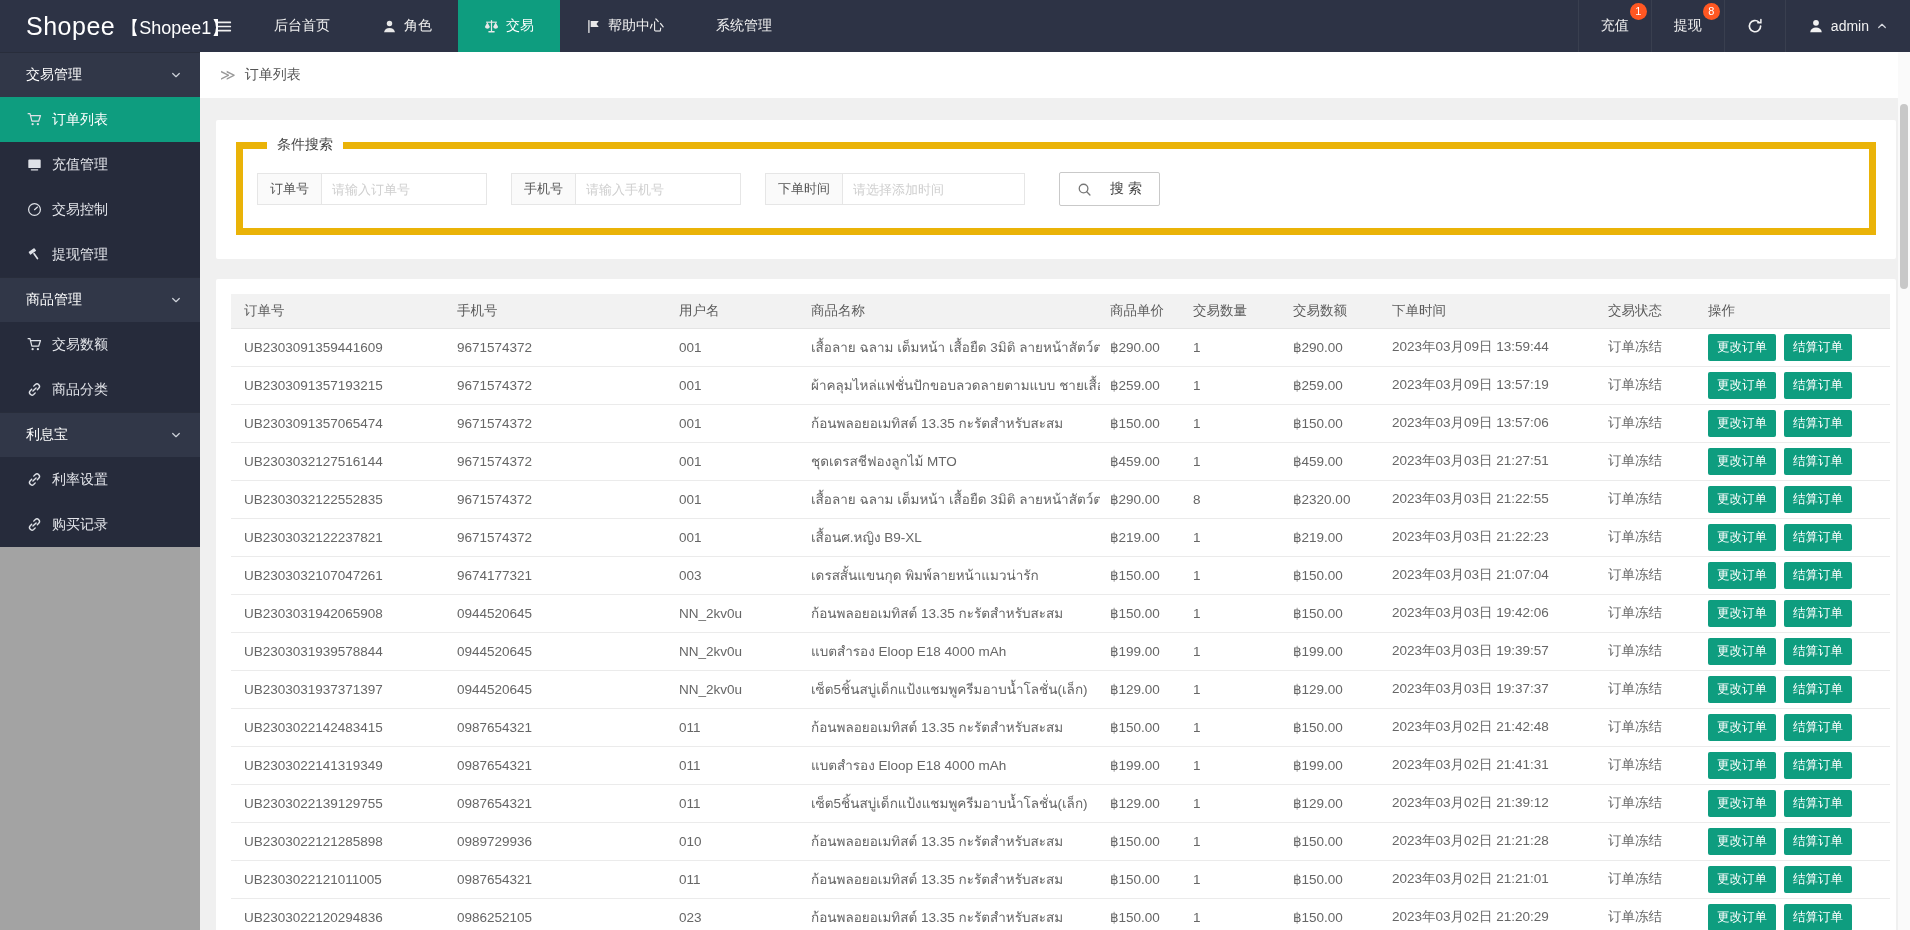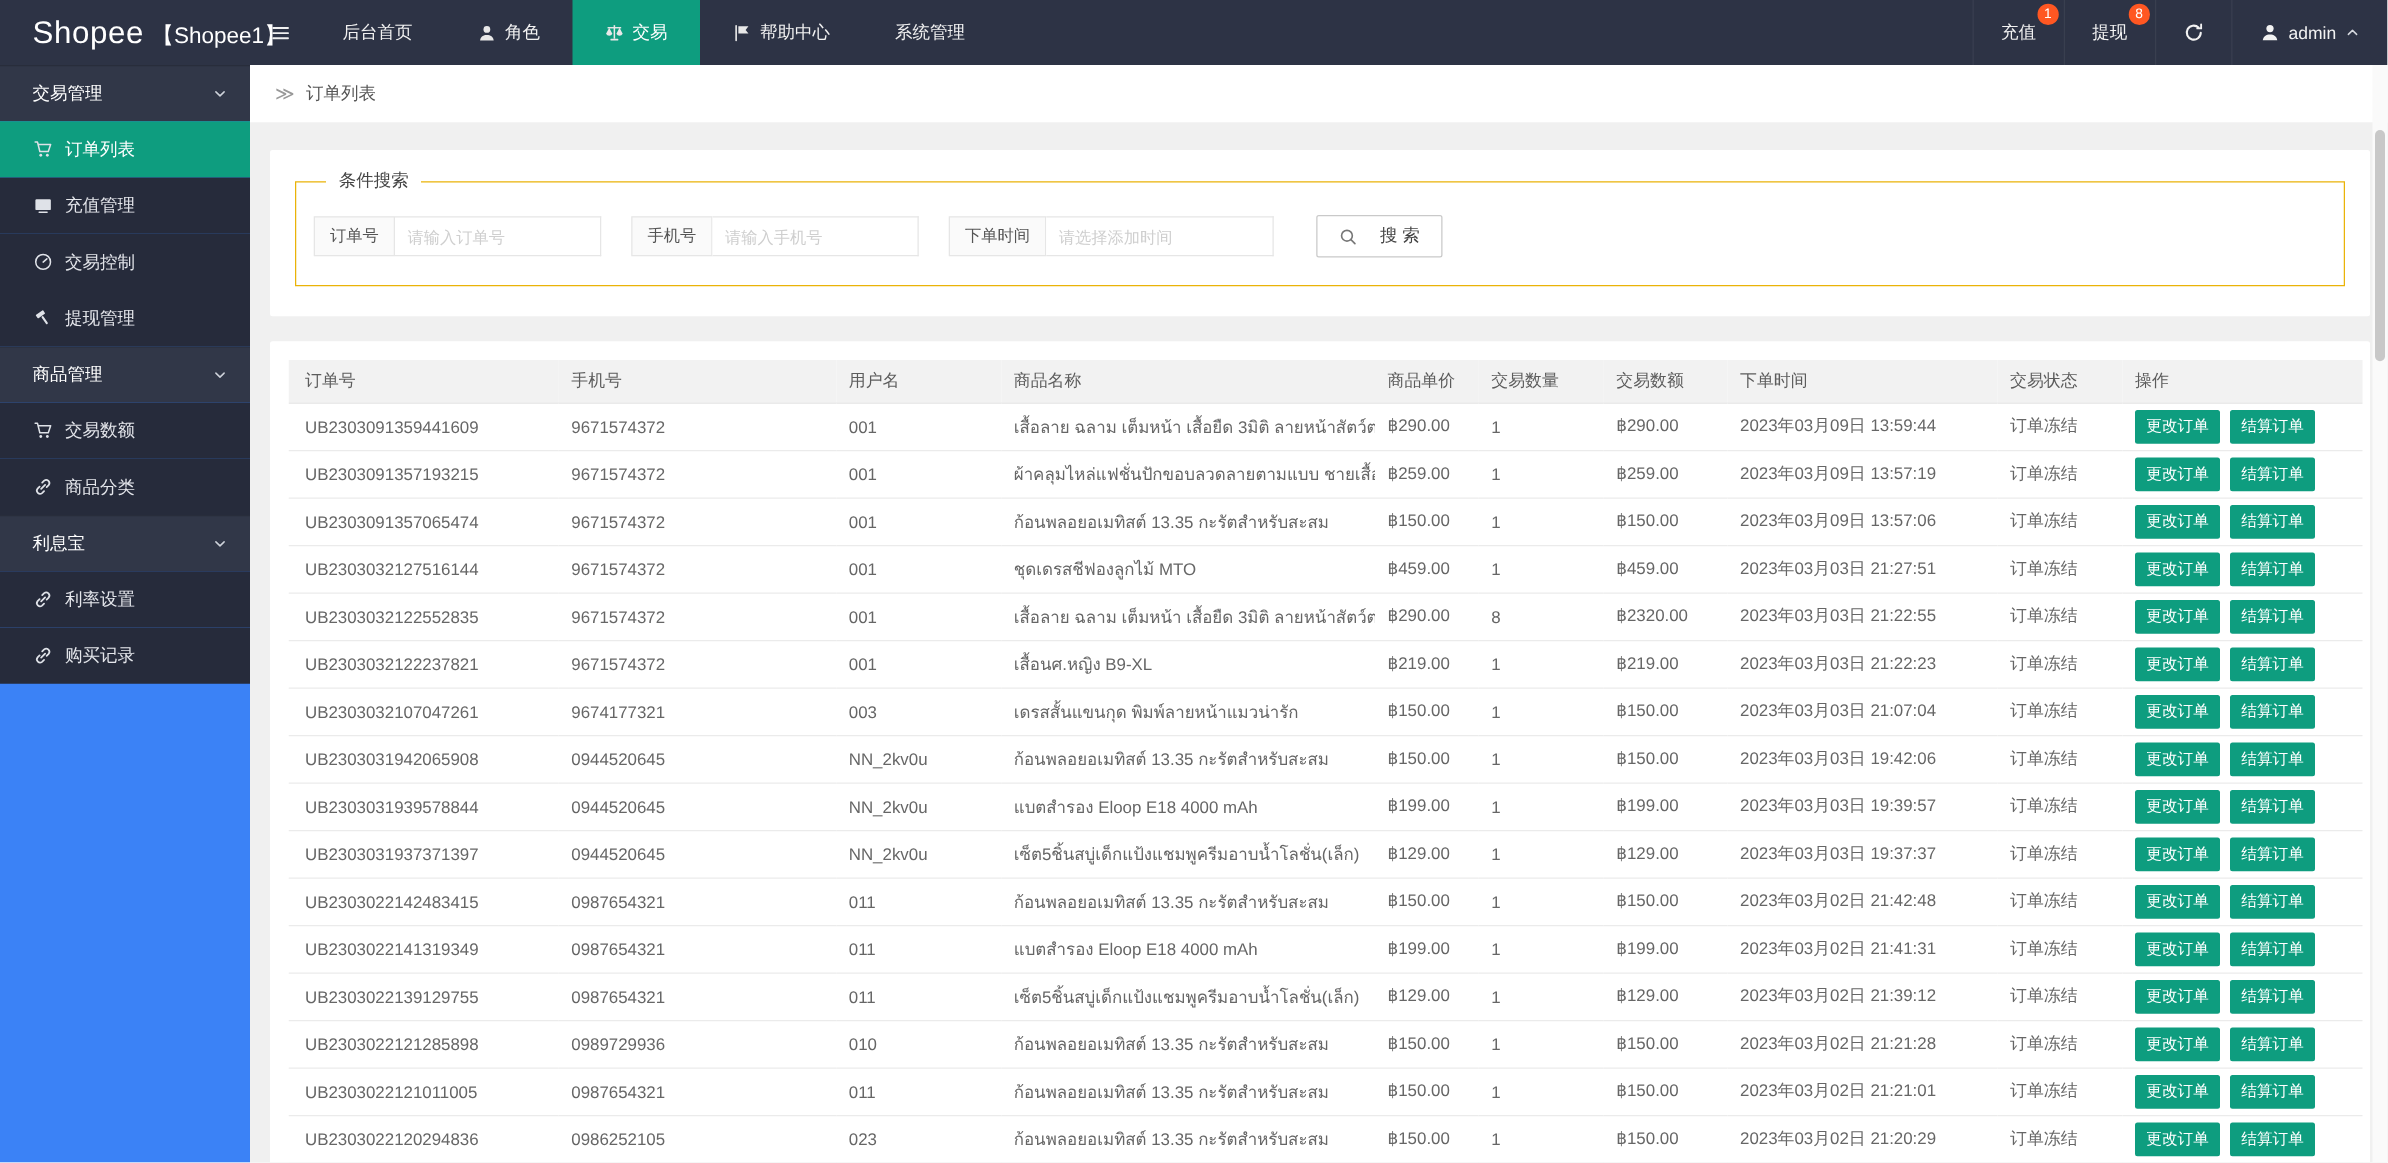--- a/index.html
+++ b/index.html
@@ -40,21 +40,21 @@
   .nav-right-item .chev { font-size:12px; color:#d6d9df; }
   .badge {
     position:absolute; top:3px; right:4px; min-width:17px; height:17px;
     background:#ff5722; color:#fff; border-radius:9px; font-size:11px;
     line-height:17px; text-align:center; padding:0 4px;
   }
 
   
   .sidebar {
     position:absolute; top:52px; left:0; width:200px; height:878px;
-    background:#3b82f6; overflow:hidden;
+    background:#a3a3a3; overflow:hidden;
   }
   .side-group {
     height:45px; display:flex; align-items:center; justify-content:space-between;
     padding:0 18px 0 26px; background:#313748; color:#ffffff; font-size:14px;
     cursor:pointer; border-top:1px solid rgba(0,0,0,.18);
   }
   .side-group .icon { font-size:12px; color:#ced2da; }
   .side-item {
     height:45px; display:flex; align-items:center; gap:10px;
     padding:0 12px 0 27px; background:#262b3b; color:#e4e6eb; font-size:14px;
@@ -74,21 +74,21 @@
   
   .content {
     position:absolute; top:98px; left:200px; width:1710px; height:832px;
     background:#f0f0f0; padding:22px 14px 0 16px; overflow:hidden;
   }
   .card { background:#fff; border-radius:2px; }
 
   
   .search-card { padding:16px 0 24px; }
   .search-card fieldset {
-    border:1px solid #eab308; margin:0 20px; padding:14px 14px 22px;
+    border:7px solid #eab308; margin:0 20px; padding:14px 14px 22px;
   }
   .search-card legend {
     font-size:14px; color:#444; padding:0 10px; margin-left:10px;
   }
   .search-row { display:flex; align-items:center; gap:24px; margin-top:4px; }
   .input-group { display:inline-flex; }
   .ig-label {
     border:1px solid #e6e6e6; background:#fafafa; padding:0 12px;
     height:32px; line-height:30px; color:#555; font-size:13px; white-space:nowrap;
   }

